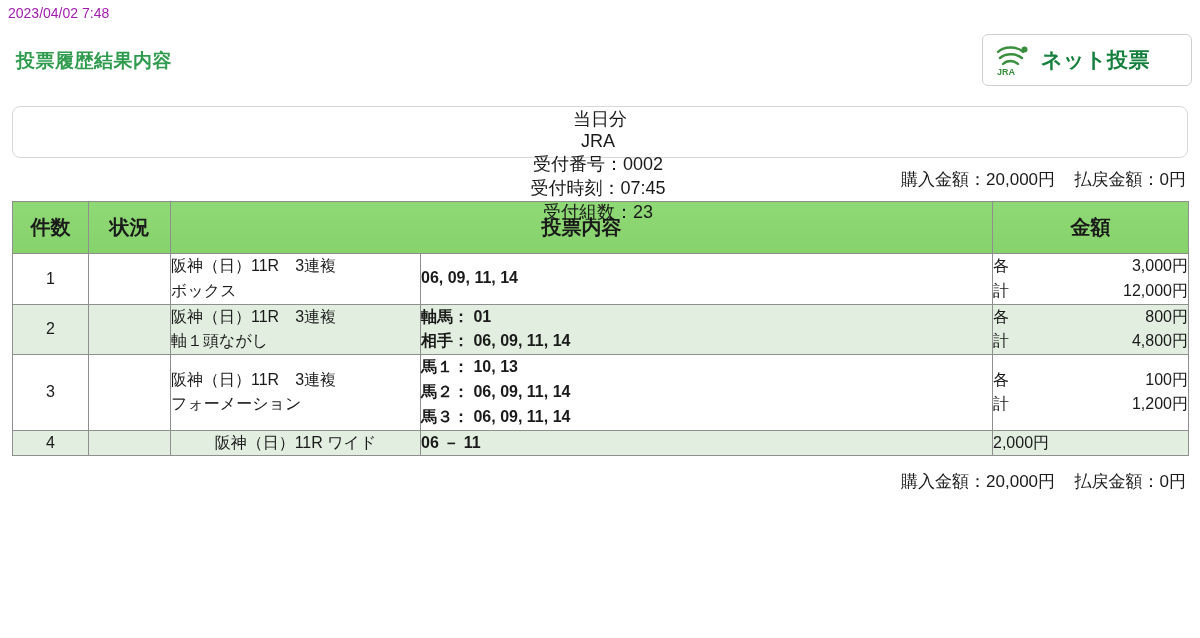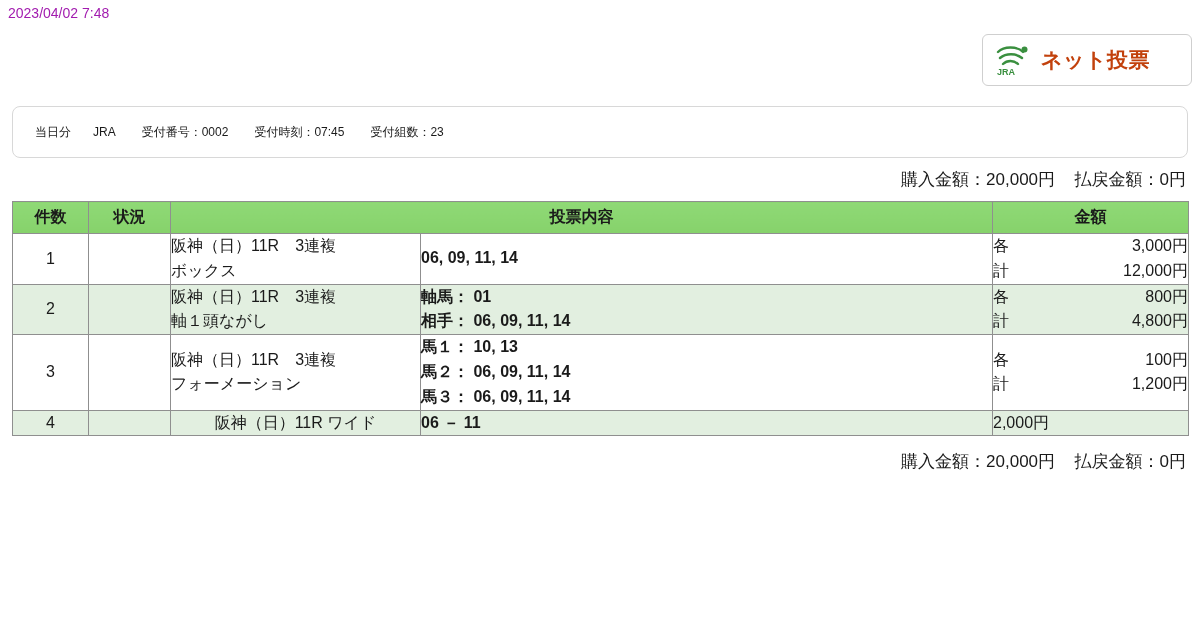--- a/index.html
+++ b/index.html
@@ -59,37 +59,38 @@
     gap: 8px;
   }
   .logo-mark {
     width: 40px; height: 34px;
     flex: 0 0 auto;
     position: relative;
   }
   .logo-text {
     font-size: 21px;
     font-weight: bold;
-    color: #c2410c;
+    color: #15803d;
     letter-spacing: 0.5px;
     white-space: nowrap;
   }
 
   
   .info-panel {
     margin: 14px 12px 0 12px;
     height: 52px;
     border: 1px solid #d8d8d8;
     border-radius: 8px;
     background: #fff;
     display: flex;
     align-items: center;
     padding-left: 22px;
-    font-size: 12px;
+    font-size: 18px;
     gap: 0;
+    flex-direction: column;
   }
   .info-panel .seg { margin-right: 26px; white-space: nowrap; }
   .info-panel .seg.first { margin-right: 22px; font-weight: normal; }
 
   
   .amount-line {
     margin: 10px 14px 0 0;
     text-align: right;
     font-size: 17px;
     white-space: nowrap;
@@ -105,23 +106,23 @@
     table-layout: fixed;
     font-size: 16px;
   }
   table.bets th, table.bets td {
     border: 1px solid #8f8f8f;
     padding: 0;
   }
   table.bets thead th {
     background: #8ed973;
     background: linear-gradient(#8fd976, #86d26b);
-    height: 32px;
+    height: 52px;
     font-weight: bold;
-    font-size: 16px;
+    font-size: 20px;
     color: #1a1a1a;
     text-align: center;
   }
   col.c-count { width: 76px; }
   col.c-status { width: 82px; }
   col.c-type { width: 250px; }
   col.c-detail { width: 572px; }
   col.c-amount { width: 196px; }
 
   tr.row-a td { background: #ffffff; }
@@ -172,20 +173,21 @@
 </head>
 <body>
 
 <div class="page">
 
   <div class="topbar">
     <div class="topbar-date">2023/04/02 7:48</div>
   </div>
 
   <div class="header">
+    <div class="page-heading">投票履歴結果内容</div>
     <div class="logo-box">
       <span class="logo-mark">
         <svg width="40" height="34" viewBox="0 0 40 34" xmlns="http://www.w3.org/2000/svg">
           <g fill="none" stroke="#3a8f3f" stroke-width="2.4" stroke-linecap="round">
             <path d="M5 9 C11 3, 24 3, 30 9"></path>
             <path d="M7 15 C13 10, 23 10, 29 15"></path>
             <path d="M10 21 C14 17, 21 17, 25 21"></path>
           </g>
           <circle cx="31.5" cy="6.5" r="3" fill="#3a8f3f"></circle>
           <text x="4" y="32" font-family="Liberation Sans, sans-serif" font-size="9" font-weight="bold" fill="#3a8f3f">JRA</text>

